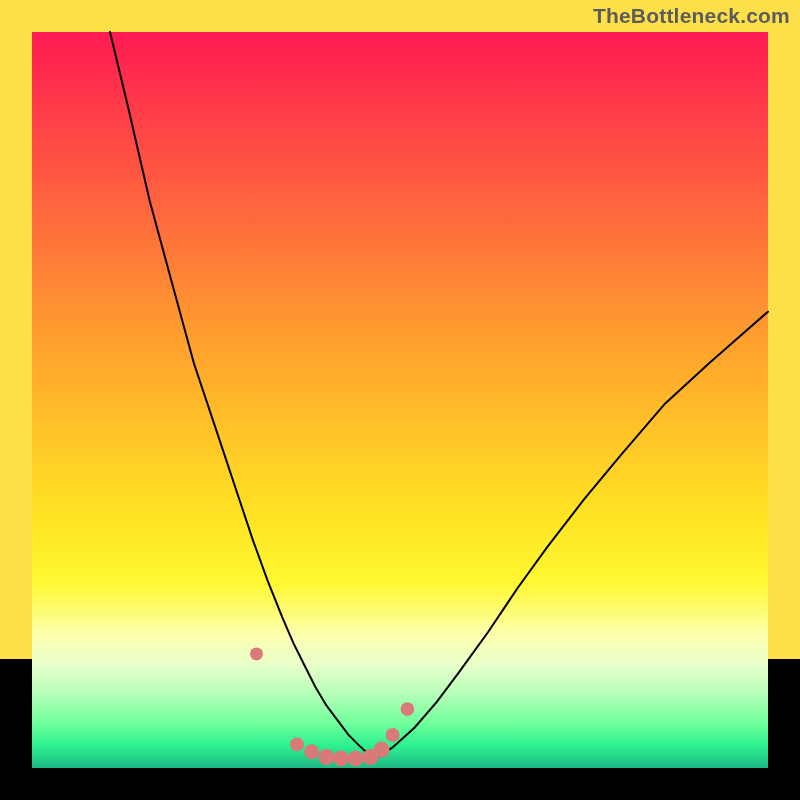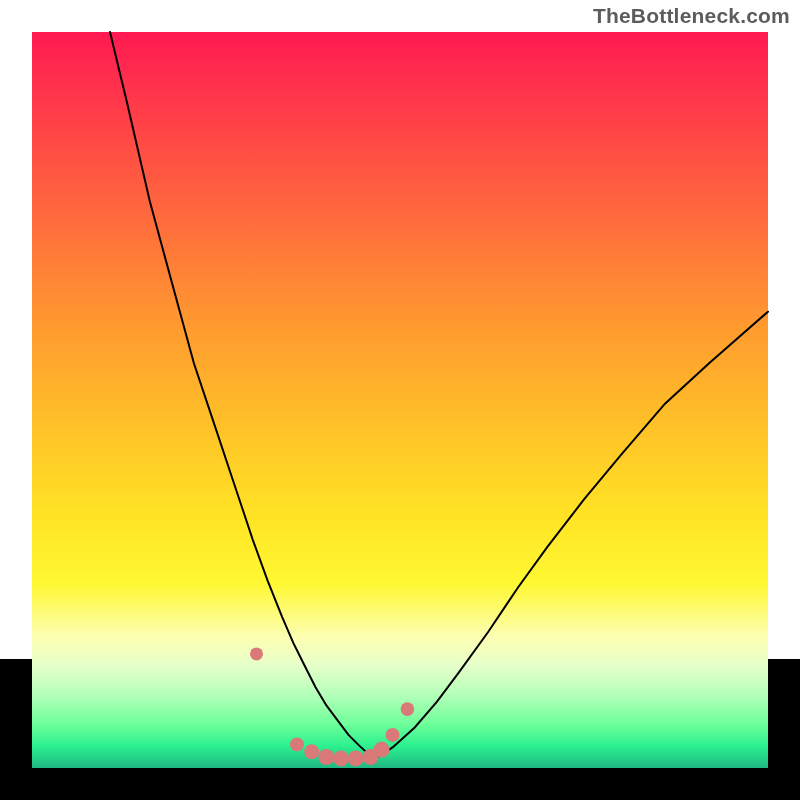--- a/index.html
+++ b/index.html
@@ -8,21 +8,21 @@
     width: 800px;
     height: 800px;
     overflow: hidden;
     background: #000;
     font-family: Arial, Helvetica, sans-serif;
   }
   .stage {
     position: relative;
     width: 800px;
     height: 659px;
-    background: #ffffff;
+    background: #fde047;
   }
   .watermark {
     position: absolute;
     top: 4px;
     right: 10px;
     color: #5c5c5c;
     font-size: 21px;
     font-weight: 600;
     letter-spacing: 0.2px;
     z-index: 30;

